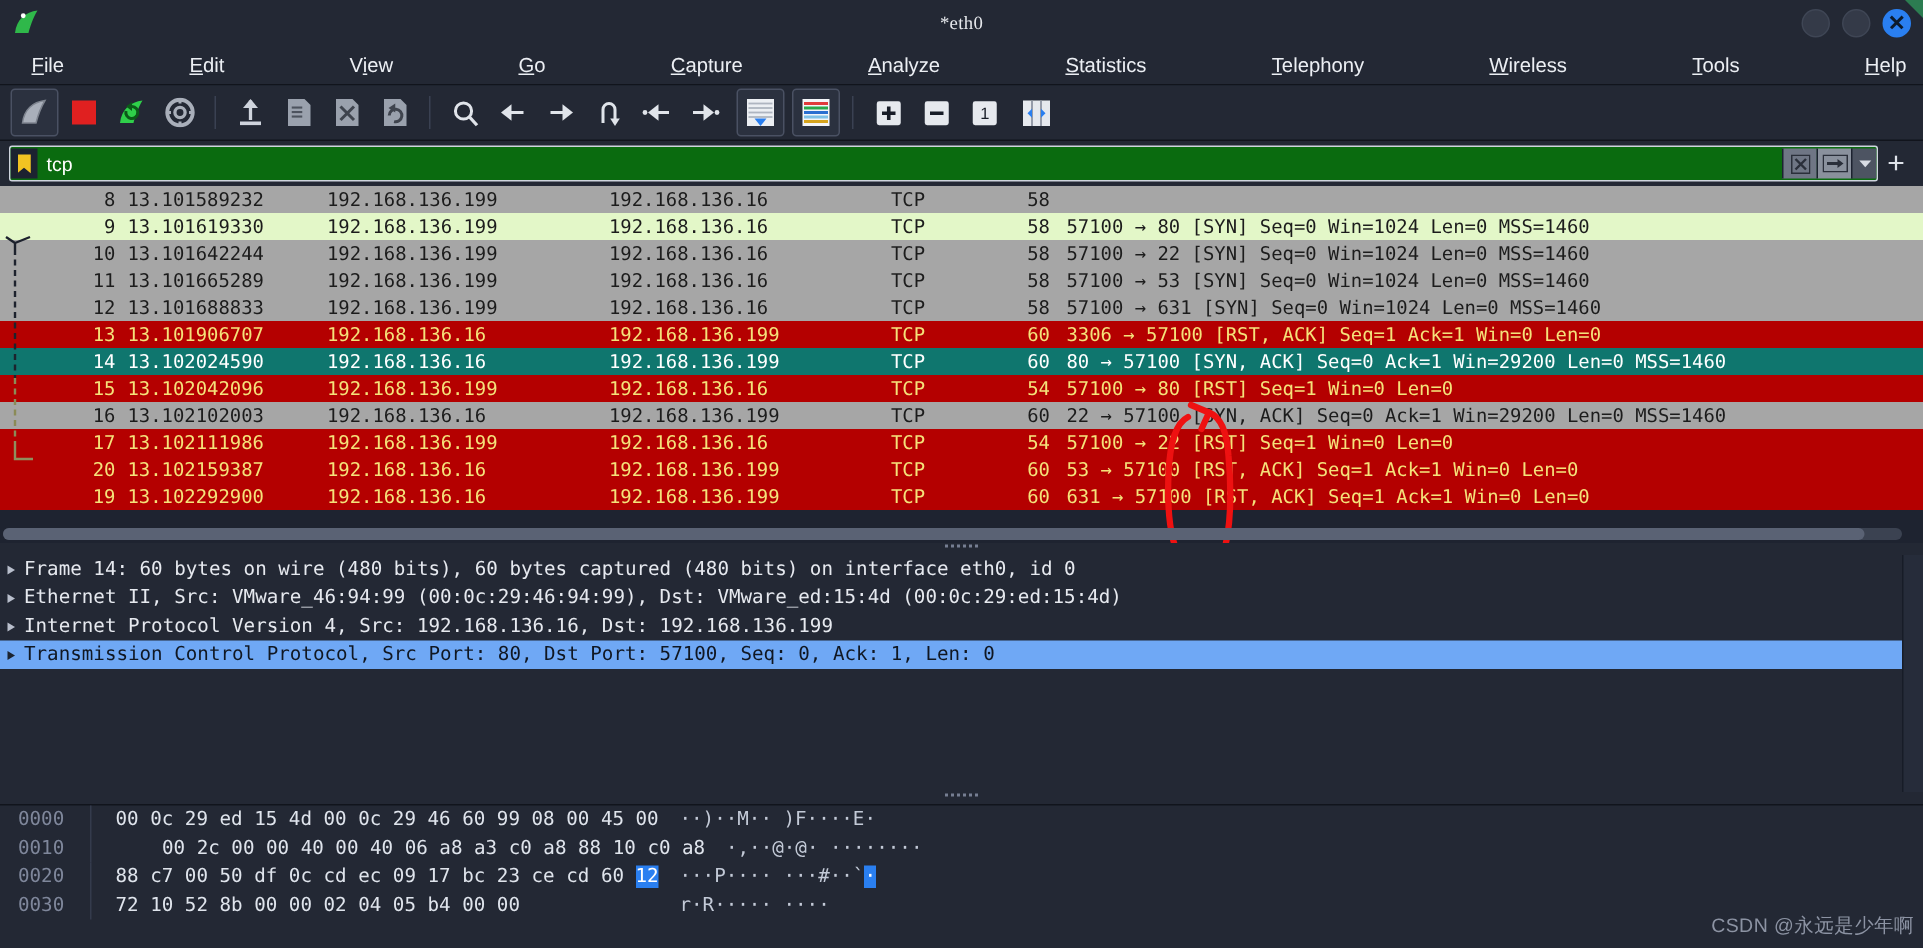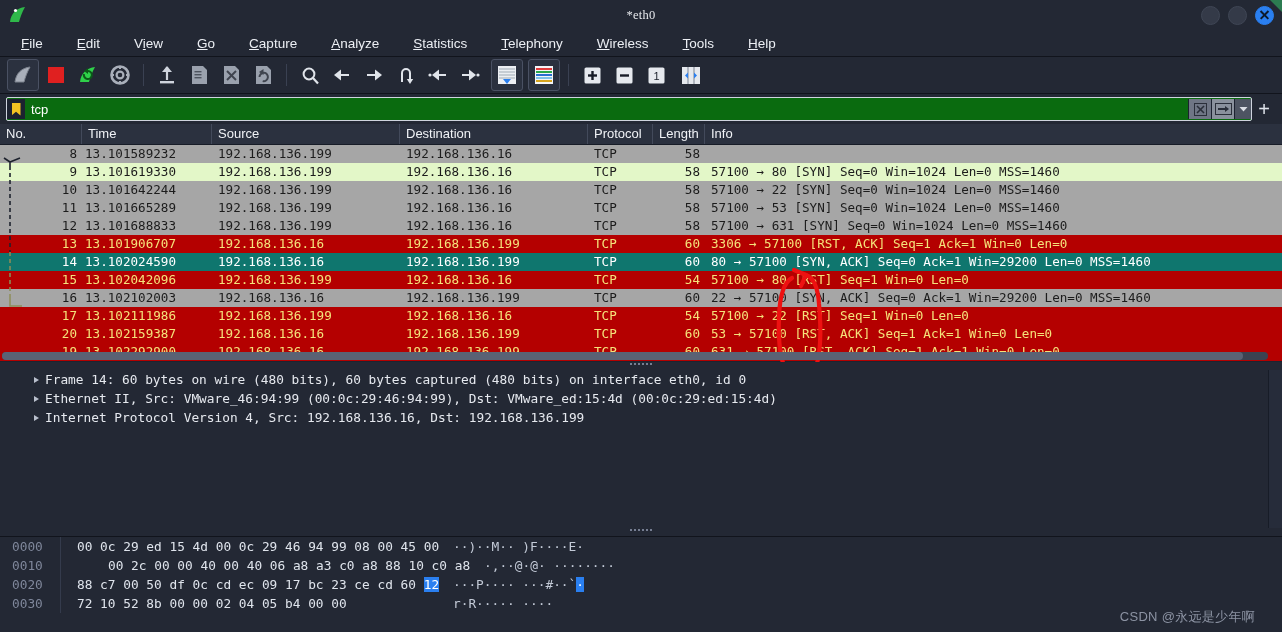--- a/index.html
+++ b/index.html
@@ -18,21 +18,21 @@
   .title-text{position:absolute;left:0;right:0;text-align:center;font-size:12.5px;color:#e6e8ec;letter-spacing:.2px;font-family:Liberation Serif, serif;}
   .winbtns{position:absolute;right:8px;top:0;height:30px;display:flex;align-items:center;gap:8px;}
   .wbtn{width:17px;height:17px;border-radius:50%;background:#343a48;border:1px solid #3f4655;}
   .wbtn.close{background:#2a7ff0;border-color:#2a7ff0;position:relative;}
   .wbtn.close:before,.wbtn.close:after{content:"";position:absolute;left:3px;top:7.5px;width:11px;height:1.8px;background:#0d1b2c;}
   .wbtn.close:before{transform:rotate(45deg);}
   .wbtn.close:after{transform:rotate(-45deg);}
   .corner-tri{position:absolute;right:0;top:0;width:0;height:0;border-top:12px solid #2e8b57;border-left:12px solid transparent;opacity:.85;}
 
   
-  .menubar{height:26px;background:#232834;display:flex;align-items:center;padding-left:10px;gap:12px;flex:0 0 auto;border-bottom:1px solid #11141c;}
+  .menubar{height:26px;background:#232834;display:flex;align-items:center;padding-left:10px;gap:0;flex:0 0 auto;border-bottom:1px solid #11141c;justify-content:space-between;}
   .menu-item{font-size:13.5px;color:#eceff4;padding:2px 11px;cursor:default;white-space:nowrap;}
   .menu-item u{text-decoration:underline;}
 
   
   .toolbar{height:36px;background:#232834;display:flex;align-items:center;padding-left:6px;flex:0 0 auto;border-bottom:1px solid #11141c;}
   .tb{width:30px;height:30px;display:flex;align-items:center;justify-content:center;margin:0 1px;border-radius:3px;}
   .tb.framed{border:1px solid #4a5163;background:#2b313f;}
   .tbsep{width:1px;height:22px;background:#3a4152;margin:0 7px;}
 
   
@@ -73,21 +73,21 @@
 
   
   .annot{position:absolute;pointer-events:none;left:0;top:0;}
 
   
   .divider{height:8px;background:#232834;position:relative;flex:0 0 auto;}
   .grip-dots{position:absolute;left:50%;transform:translateX(-50%);top:1px;display:flex;gap:2px;}
   .grip-dots i{width:2px;height:2px;background:#767e92;display:block;}
 
   
-  .detail{flex:1 1 auto;background:#232834;position:relative;overflow:hidden;padding-left:29px;}
+  .detail{flex:1 1 auto;background:#232834;position:relative;overflow:hidden;}
   .drow{height:19px;display:flex;align-items:center;font-size:12.8px;
         font-family:"DejaVu Sans Mono","Liberation Mono",monospace;color:#e6e9ef;white-space:nowrap;}
   .drow .tw{width:14px;display:flex;align-items:center;justify-content:center;flex:0 0 auto;}
   .tw span{display:block;width:0;height:0;border-left:5px solid #b9bfcc;border-top:3.5px solid transparent;border-bottom:3.5px solid transparent;}
   .drow.sel{background:#6fa8f5;color:#101722;}
   .drow.sel .tw span{border-left-color:#1c2431;}
   .drow .dtxt{padding-left:2px;}
   .detail-right-edge{position:absolute;right:0;top:0;bottom:0;width:13px;background:#262c3a;border-left:1px solid #171c27;}
 
   
@@ -95,21 +95,21 @@
   .brow{height:19px;display:flex;align-items:center;font-size:12.8px;
         font-family:"DejaVu Sans Mono","Liberation Mono",monospace;color:#dfe4ec;white-space:nowrap;}
   .boff{width:60px;text-align:left;padding-left:12px;color:#7f879b;flex:0 0 auto;box-sizing:border-box;}
   .bgutter{width:8px;flex:0 0 auto;border-left:1px solid #343b4c;height:19px;}
   .bhex{padding-left:8px;letter-spacing:0px;flex:0 0 auto;}
   .bhex .hl{background:#2a7ff0;color:#fff;}
   .basc{padding-left:16px;color:#c3cad7;flex:0 0 auto;}
   .basc .hl{background:#2a7ff0;color:#fff;}
 
   
-  .watermark{position:absolute;right:27px;bottom:6px;font-size:13px;color:#8c93a3;
+  .watermark{position:absolute;right:6px;bottom:6px;font-size:13px;color:#8c93a3;
              font-family:"Liberation Sans",sans-serif;letter-spacing:.3px;}
 </style>
 </head>
 <body>
 
 <div class="app">
 
   <div class="titlebar">
     <div class="wslogo">
       <svg width="22" height="20" viewBox="0 0 22 20">
@@ -327,29 +327,20 @@
       <div class="fbtn caret">
         <svg width="9" height="7" viewBox="0 0 9 7">
             <path d="M0.5 1 l4 4.5 l4 -4.5 z" fill="#d9dde4"></path>
           </svg>
       </div>
     </div>
     <div class="plusbtn">+</div>
   </div>
 
   <div class="plist" style="height:238px;">
-    <div class="phdr">
-      <div class="c-no">No.</div>
-      <div class="c-time">Time</div>
-      <div class="c-src">Source</div>
-      <div class="c-dst">Destination</div>
-      <div class="c-proto">Protocol</div>
-      <div class="c-len" style="text-align:left;padding-left:6px;">Length</div>
-      <div class="c-info">Info</div>
-    </div>
     <div id="rowhost">
         <div class="prow r-gray">
           <div class="c-no">8</div>
           <div class="c-time">13.101589232</div>
           <div class="c-src">192.168.136.199</div>
           <div class="c-dst">192.168.136.16</div>
           <div class="c-proto">TCP</div>
           <div class="c-len">58</div>
         </div>
         <div class="prow r-green">
@@ -494,41 +485,47 @@
             <span></span>
           </div>
           <div class="dtxt">Ethernet II, Src: VMware_46:94:99 (00:0c:29:46:94:99), Dst: VMware_ed:15:4d (00:0c:29:ed:15:4d)</div>
         </div>
         <div class="drow">
           <div class="tw">
             <span></span>
           </div>
           <div class="dtxt">Internet Protocol Version 4, Src: 192.168.136.16, Dst: 192.168.136.199</div>
         </div>
+        <div class="drow sel">
+          <div class="tw">
+            <span></span>
+          </div>
+          <div class="dtxt">Transmission Control Protocol, Src Port: 80, Dst Port: 57100, Seq: 0, Ack: 1, Len: 0</div>
+        </div>
       </div>
     <div class="detail-right-edge"></div>
   </div>
 
   <div class="divider" style="background:#232834;">
     <div class="grip-dots">
       <i></i>
         <i></i>
         <i></i>
         <i></i>
         <i></i>
         <i></i>
     </div>
   </div>
 
   <div class="bytes">
     <div id="byteshost">
         <div class="brow">
           <div class="boff">0000</div>
           <div class="bgutter"></div>
-          <div class="bhex" style="width: 360px;">00 0c 29 ed 15 4d 00 0c  29 46 94 99 08 00 45 00</div>
+          <div class="bhex" style="width: 360px;">00 0c 29 ed 15 4d 00 0c  29 46 60 99 08 00 45 00</div>
           <div class="basc">··)··M·· )F····E·</div>
         </div>
         <div class="brow">
           <div class="boff">0010</div>
           <div class="bgutter"></div>
           <div class="bhex" style="width: 360px; margin-left: 31px;">00 2c 00 00 40 00 40 06  a8 a3 c0 a8 88 10 c0 a8</div>
           <div class="basc">·,··@·@· ········</div>
         </div>
         <div class="brow">
           <div class="boff">0020</div>

